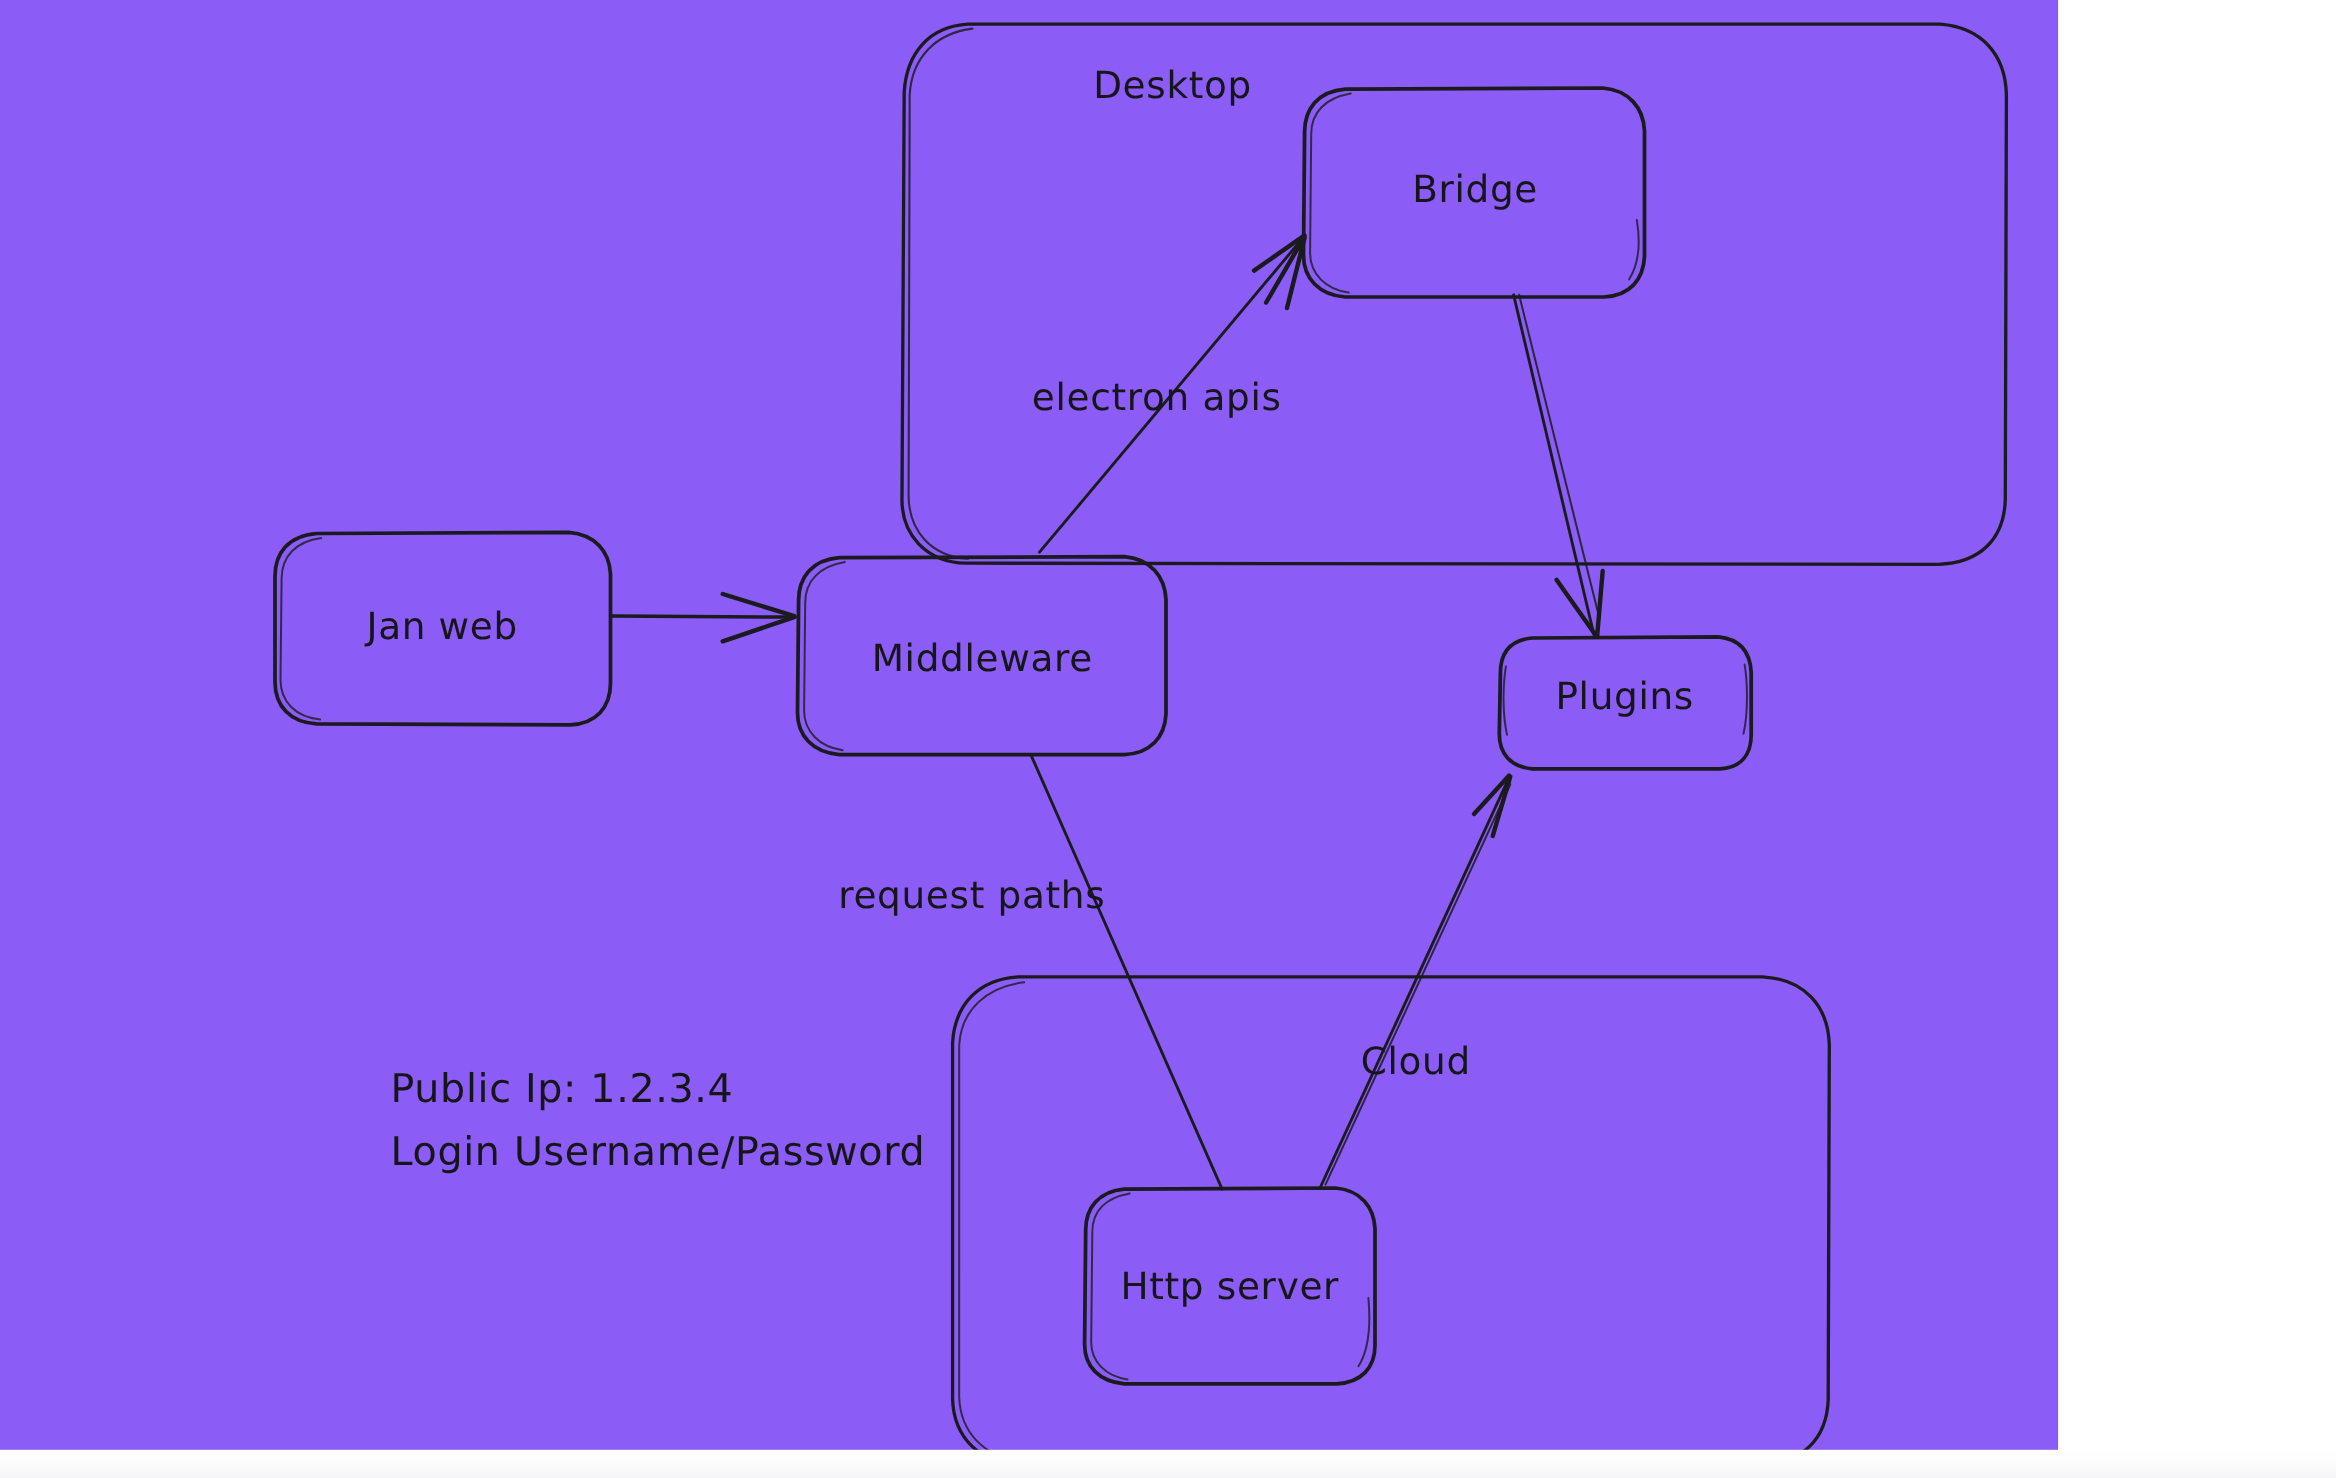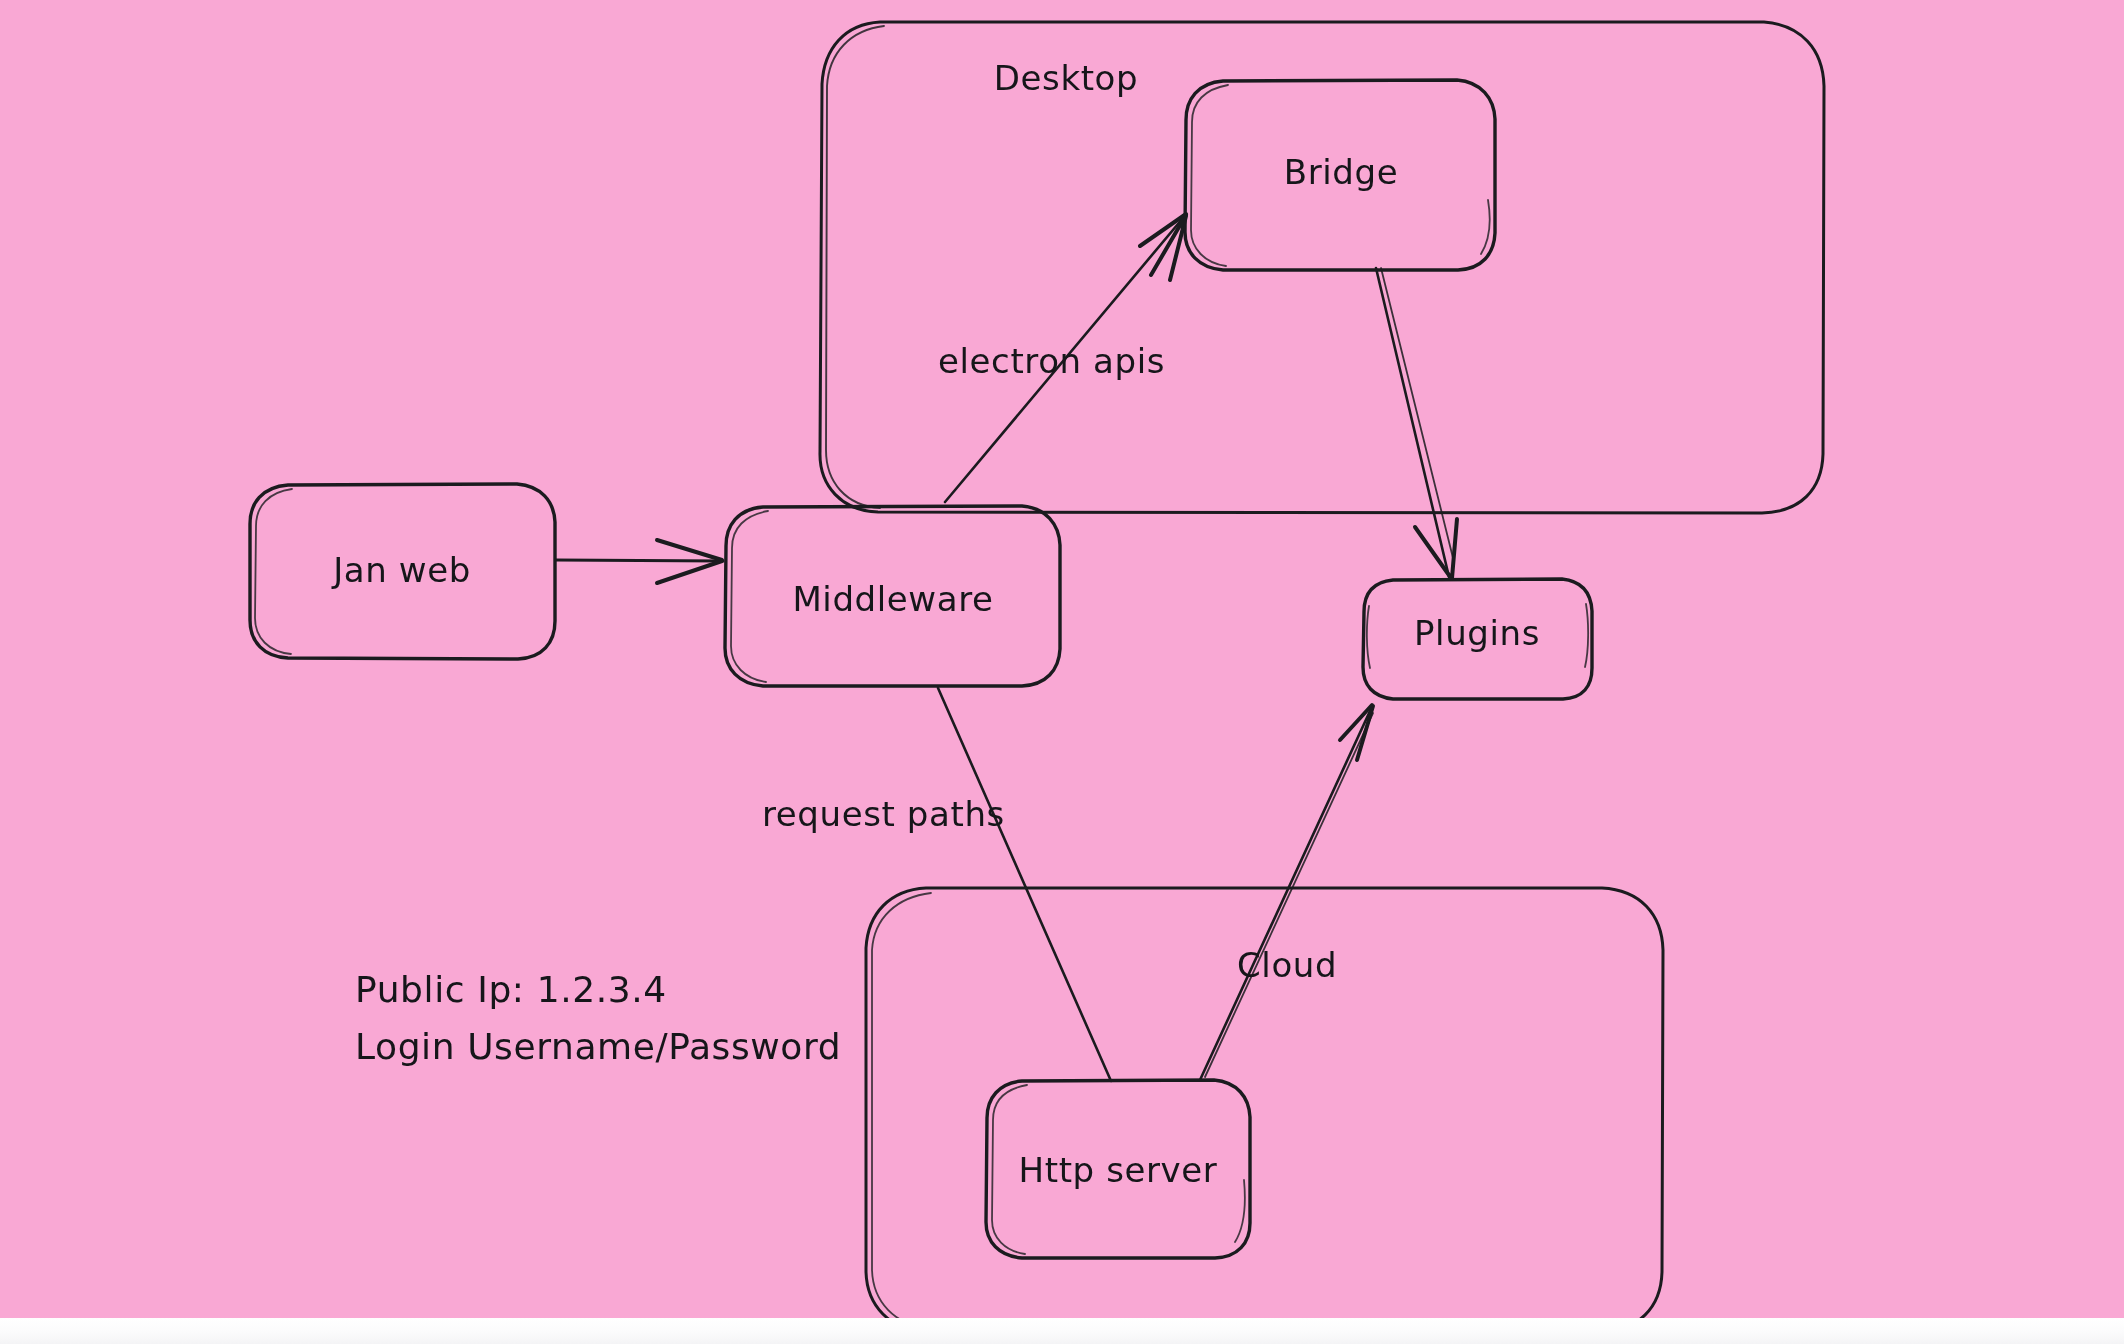--- a/index.html
+++ b/index.html
@@ -9,23 +9,23 @@
     background: #ffffff;
   }
   body {
     width: 2124px;
     height: 1344px;
     overflow: hidden;
     font-family: "DejaVu Sans", sans-serif;
   }
   #canvas-root {
     position: relative;
-    width: 2124px;
+    width: 1871px;
     height: 1344px;
-    background: #f9a8d4;
+    background: #8b5cf6;
   }
   #diagram-svg {
     position: absolute;
     left: 0;
     top: 0;
     width: 2124px;
     height: 1344px;
     display: block;
   }
   .hand-stroke {

